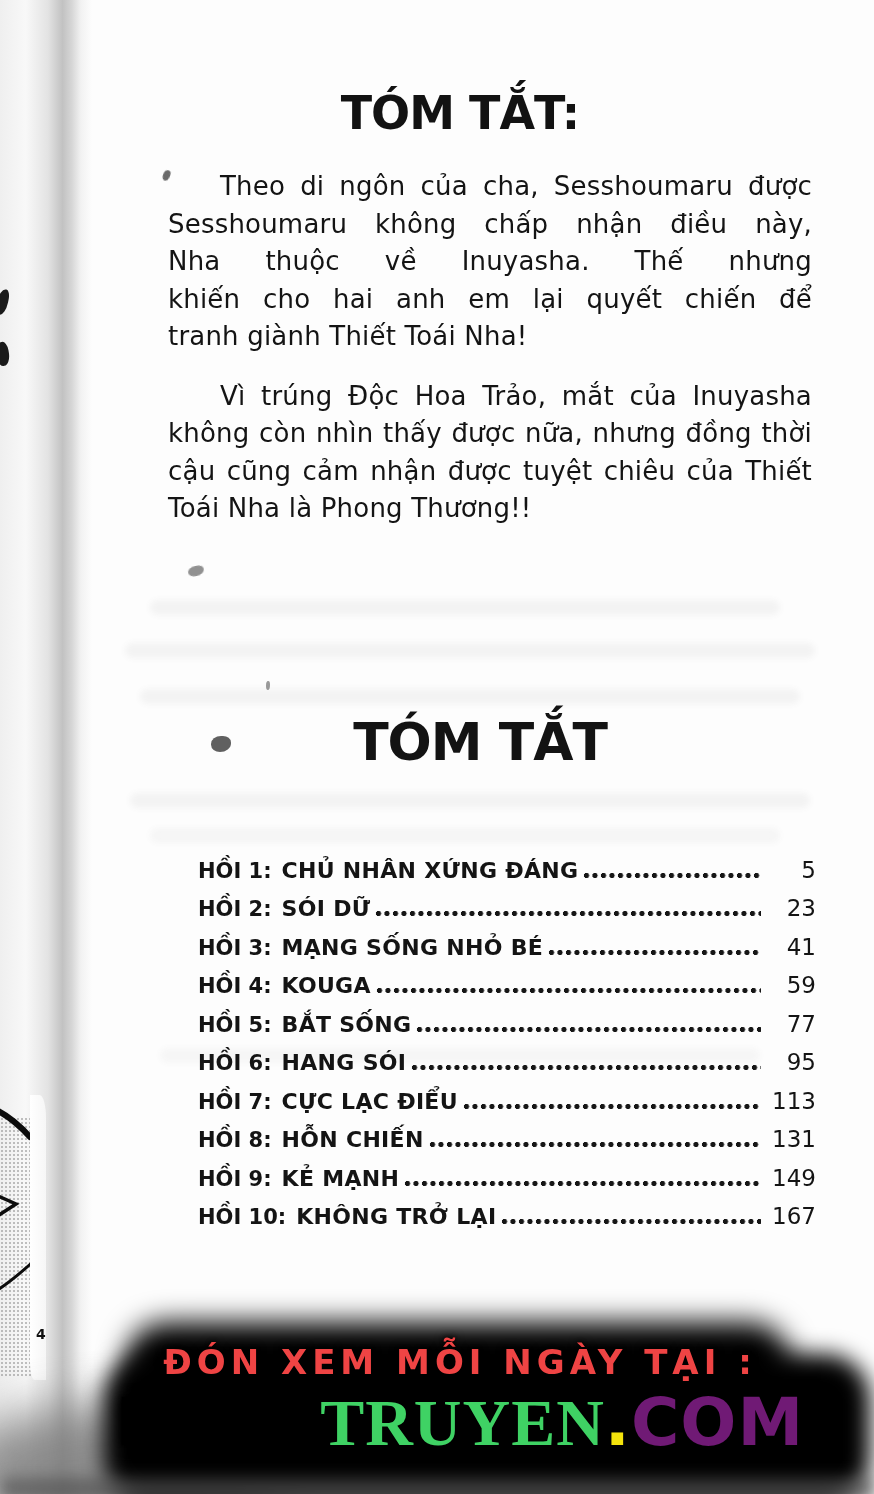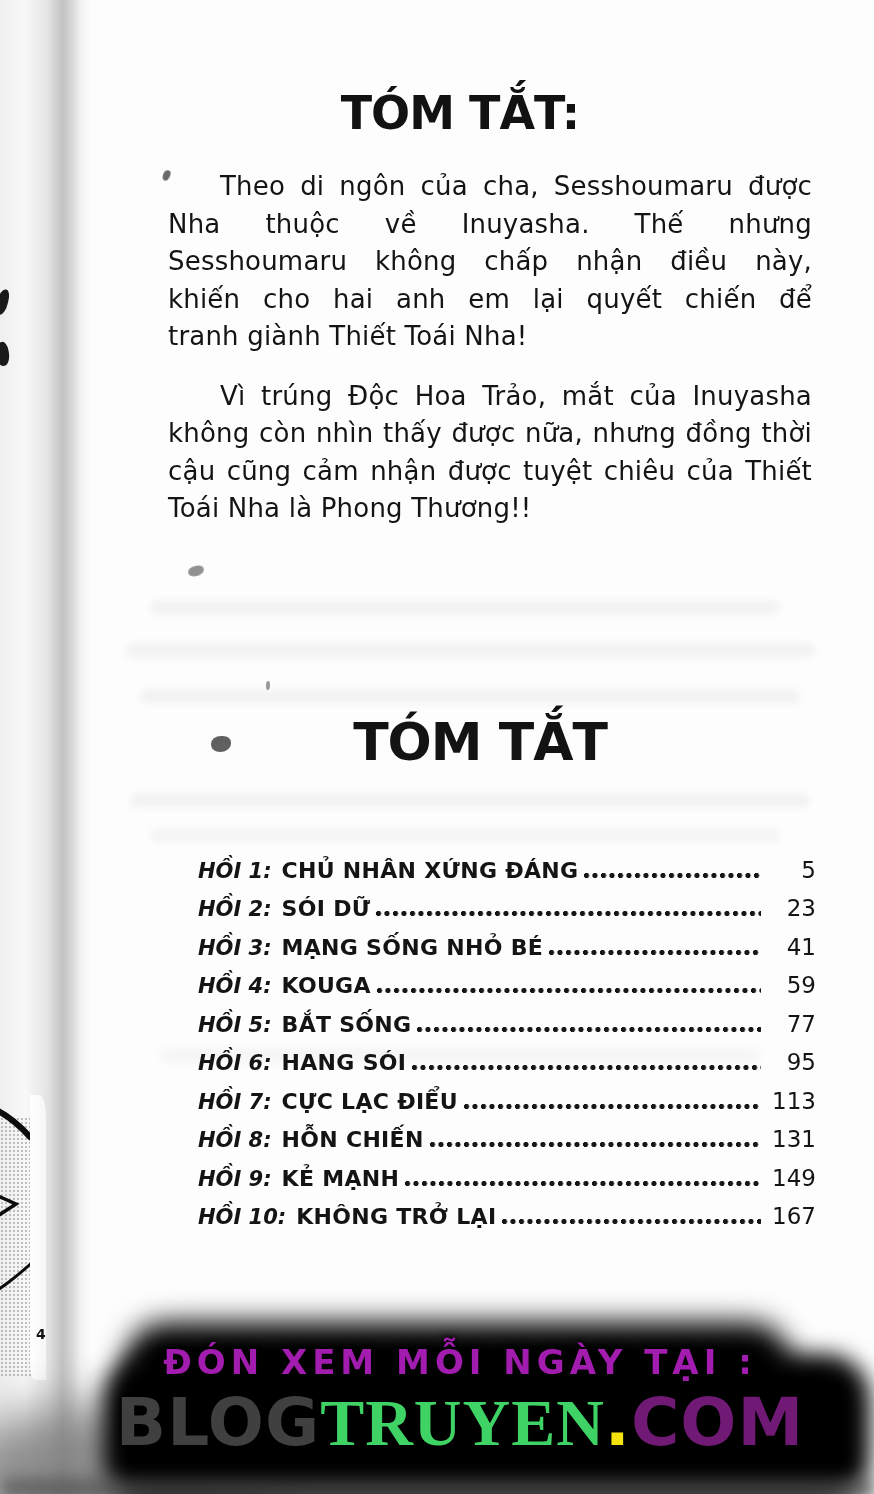--- a/index.html
+++ b/index.html
@@ -40,21 +40,21 @@
   }
   .pline.first{text-indent:52px;}
   .pline.last{text-align-last:left;white-space:normal;}
   
   .toc-title{
     position:absolute;left:110px;top:712px;width:740px;text-align:center;
     font-size:52px;font-weight:bold;letter-spacing:-1px;color:#131313;
   }
   .toc{position:absolute;left:198px;top:846px;width:618px;}
   .toc-row{display:flex;align-items:flex-end;height:38.5px;}
-  .toc-label{font-style:italic;font-weight:bold;font-size:21px;line-height:1;padding-bottom:3px;margin-right:10px;white-space:nowrap;}
+  .toc-label{font-weight:bold;font-size:21px;line-height:1;padding-bottom:3px;margin-right:10px;white-space:nowrap;}
   .toc-chapter{font-weight:bold;font-size:22px;line-height:1;padding-bottom:3px;white-space:nowrap;letter-spacing:.3px;}
   .dots{
     flex:1;height:7px;margin:0 5px 6px 5px;
     background-image:radial-gradient(circle at 3.5px 3.5px,#161616 2.4px,transparent 2.9px);
     background-size:8.5px 7px;background-repeat:repeat-x;background-position:left center;
   }
   .toc-page{min-width:50px;text-align:right;font-size:23px;line-height:1;padding-bottom:3px;font-weight:500;}
   
   .ghost{position:absolute;background:#5a5a5a;opacity:.06;border-radius:8px;filter:blur(3px);height:15px;}
   .ink{position:absolute;background:#3a3a3a;border-radius:50% 40% 55% 45%;filter:blur(.6px);}
@@ -64,21 +64,21 @@
   .ink.d{left:266px;top:681px;width:4px;height:9px;opacity:.5;}
   
   .footer{position:absolute;left:0;top:1318px;width:874px;height:176px;}
   .cloud{position:absolute;background:#000;}
   .cloud.c1{left:104px;top:36px;width:766px;height:150px;border-radius:45px;filter:blur(11px);}
   .cloud.c2{left:126px;top:4px;width:664px;height:80px;border-radius:40px;filter:blur(14px);}
   .cloud.c3{left:-40px;top:84px;width:330px;height:130px;background:#7b7b7b;border-radius:50%;filter:blur(24px);opacity:.85;}
   .cloud.c4{left:0;top:160px;width:874px;height:22px;background:#4f4f4f;filter:blur(8px);opacity:.7;}
   .tagline{
     position:absolute;left:60px;top:24px;width:800px;text-align:center;z-index:5;
-    color:#a21caf;font-size:34px;font-weight:bold;letter-spacing:5px;white-space:nowrap;
+    color:#ef4444;font-size:34px;font-weight:bold;letter-spacing:5px;white-space:nowrap;
     text-shadow:0 0 10px #000,0 0 4px #000;
   }
   .logo{
     position:absolute;left:40px;top:66px;width:840px;text-align:center;z-index:5;
     font-size:66px;font-weight:bold;letter-spacing:1px;white-space:nowrap;
     text-shadow:0 0 12px #000,0 0 3px #000;
   }
   .logo span{display:inline-block;}
 </style>
 </head>
@@ -99,22 +99,22 @@
     </svg>
     <div class="white-edge"></div>
   </div>
 
   <div class="page-number">4</div>
 
   <div class="summary-title">TÓM TẮT:</div>
   <div class="paras">
       <div class="para">
         <div class="pline first">Theo di ngôn của cha, Sesshoumaru được</div>
+        <div class="pline">Sesshoumaru không chấp nhận điều này,</div>
         <div class="pline">Nha thuộc về Inuyasha. Thế nhưng</div>
-        <div class="pline">Sesshoumaru không chấp nhận điều này,</div>
         <div class="pline">khiến cho hai anh em lại quyết chiến để</div>
         <div class="pline last">tranh giành Thiết Toái Nha!</div>
       </div>
       <div class="para">
         <div class="pline first">Vì trúng Độc Hoa Trảo, mắt của Inuyasha</div>
         <div class="pline">không còn nhìn thấy được nữa, nhưng đồng thời</div>
         <div class="pline">cậu cũng cảm nhận được tuyệt chiêu của Thiết</div>
         <div class="pline last">Toái Nha là Phong Thương!!</div>
       </div>
     </div>
@@ -193,16 +193,16 @@
         <span class="toc-page">167</span>
       </div>
     </div>
 
   <div class="footer">
     <div class="cloud c3"></div>
     <div class="cloud c1"></div>
     <div class="cloud c2"></div>
     <div class="cloud c4"></div>
     <div class="tagline">ĐÓN XEM MỖI NGÀY TẠI :</div>
-    <div class="logo"><span style="color: #404040;">BLOG</span><span style="color: rgb(63, 210, 100); font-family: Liberation Serif, serif;">TRUYEN</span><span style="color: rgb(244, 227, 12);">.</span><span style="color: #701a75;">COM</span></div>
+    <div class="logo"><span style="color: #000000;">BLOG</span><span style="color: rgb(63, 210, 100); font-family: Liberation Serif, serif;">TRUYEN</span><span style="color: rgb(244, 227, 12);">.</span><span style="color: #701a75;">COM</span></div>
   </div>
 
 </div>
 
 </body></html>

